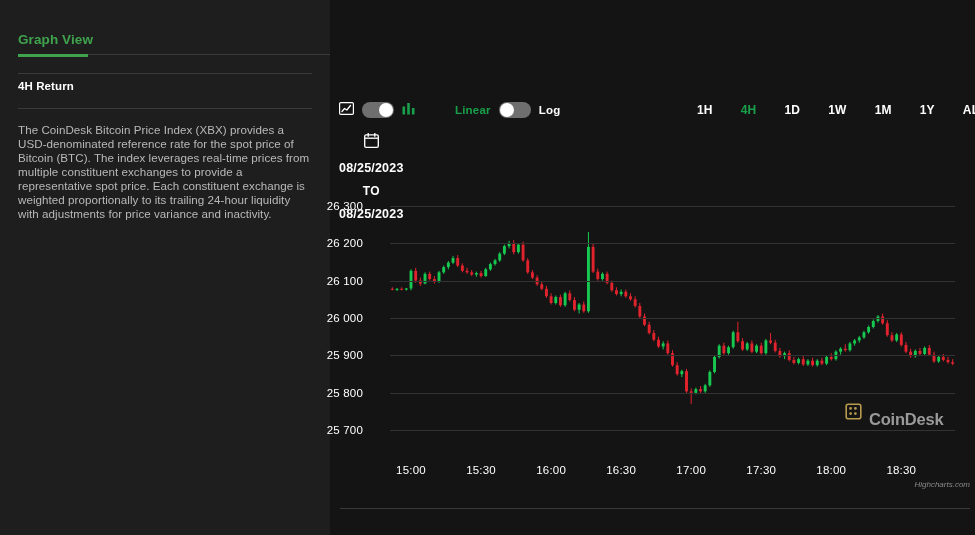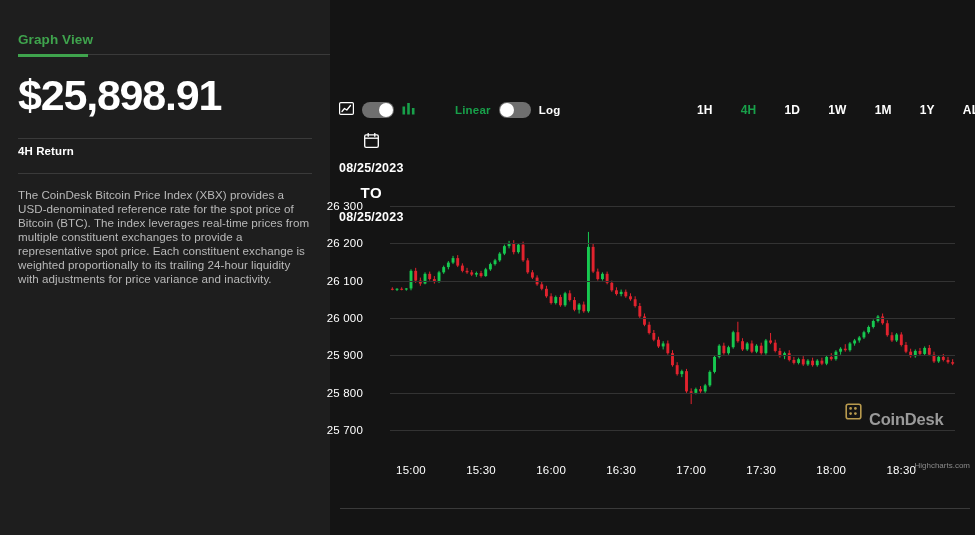--- a/index.html
+++ b/index.html
@@ -151,21 +151,21 @@
     height: 22px;
     flex-direction: column;
   }
   .date-text {
     font-size: 12.5px;
     font-weight: bold;
     color: #ffffff;
     letter-spacing: .2px;
   }
   .date-to {
-    font-size: 15px;
+    font-size: 12px;
     font-weight: bold;
     color: #ffffff;
     letter-spacing: .4px;
   }
 
   
   .chart-wrap {
     position: absolute;
     left: 0; top: 180px;
     width: 645px; height: 300px;
@@ -193,23 +193,24 @@
     position: absolute;
     top: 277px;
     font-size: 11.5px;
     color: #ffffff;
     transform: translateX(-50%);
     white-space: nowrap;
     letter-spacing: .2px;
   }
   .credit {
     position: absolute;
-    right: 5px; top: 281px;
+    right: 5px; top: 300px;
     font-size: 8px;
     color: #8a8a8a;
+    font-style: italic;
   }
 
   
   .watermark {
     position: absolute;
     left: 515px; top: 218px;
     display: flex; align-items: center; gap: 7px;
   }
   .wm-text {
     font-size: 16.5px;
@@ -232,21 +233,20 @@
 <div id="app">
 
   <div class="left-panel">
 
     <div class="tabbar">
       <div class="tab">Graph View</div>
       <div class="tab-underline"></div>
       <div class="tab-rule"></div>
     </div>
 
-    <div class="price">$25,898.91</div>
 
     <div class="rule"></div>
 
     <div class="change-label">4H Return</div>
 
     <div class="rule2"></div>
 
     <div class="description">The CoinDesk Bitcoin Price Index (XBX) provides a USD-denominated reference rate for the spot price of Bitcoin (BTC). The index leverages real-time prices from multiple constituent exchanges to provide a representative spot price. Each constituent exchange is weighted proportionally to its trailing 24-hour liquidity with adjustments for price variance and inactivity.</div>
   </div>
 

